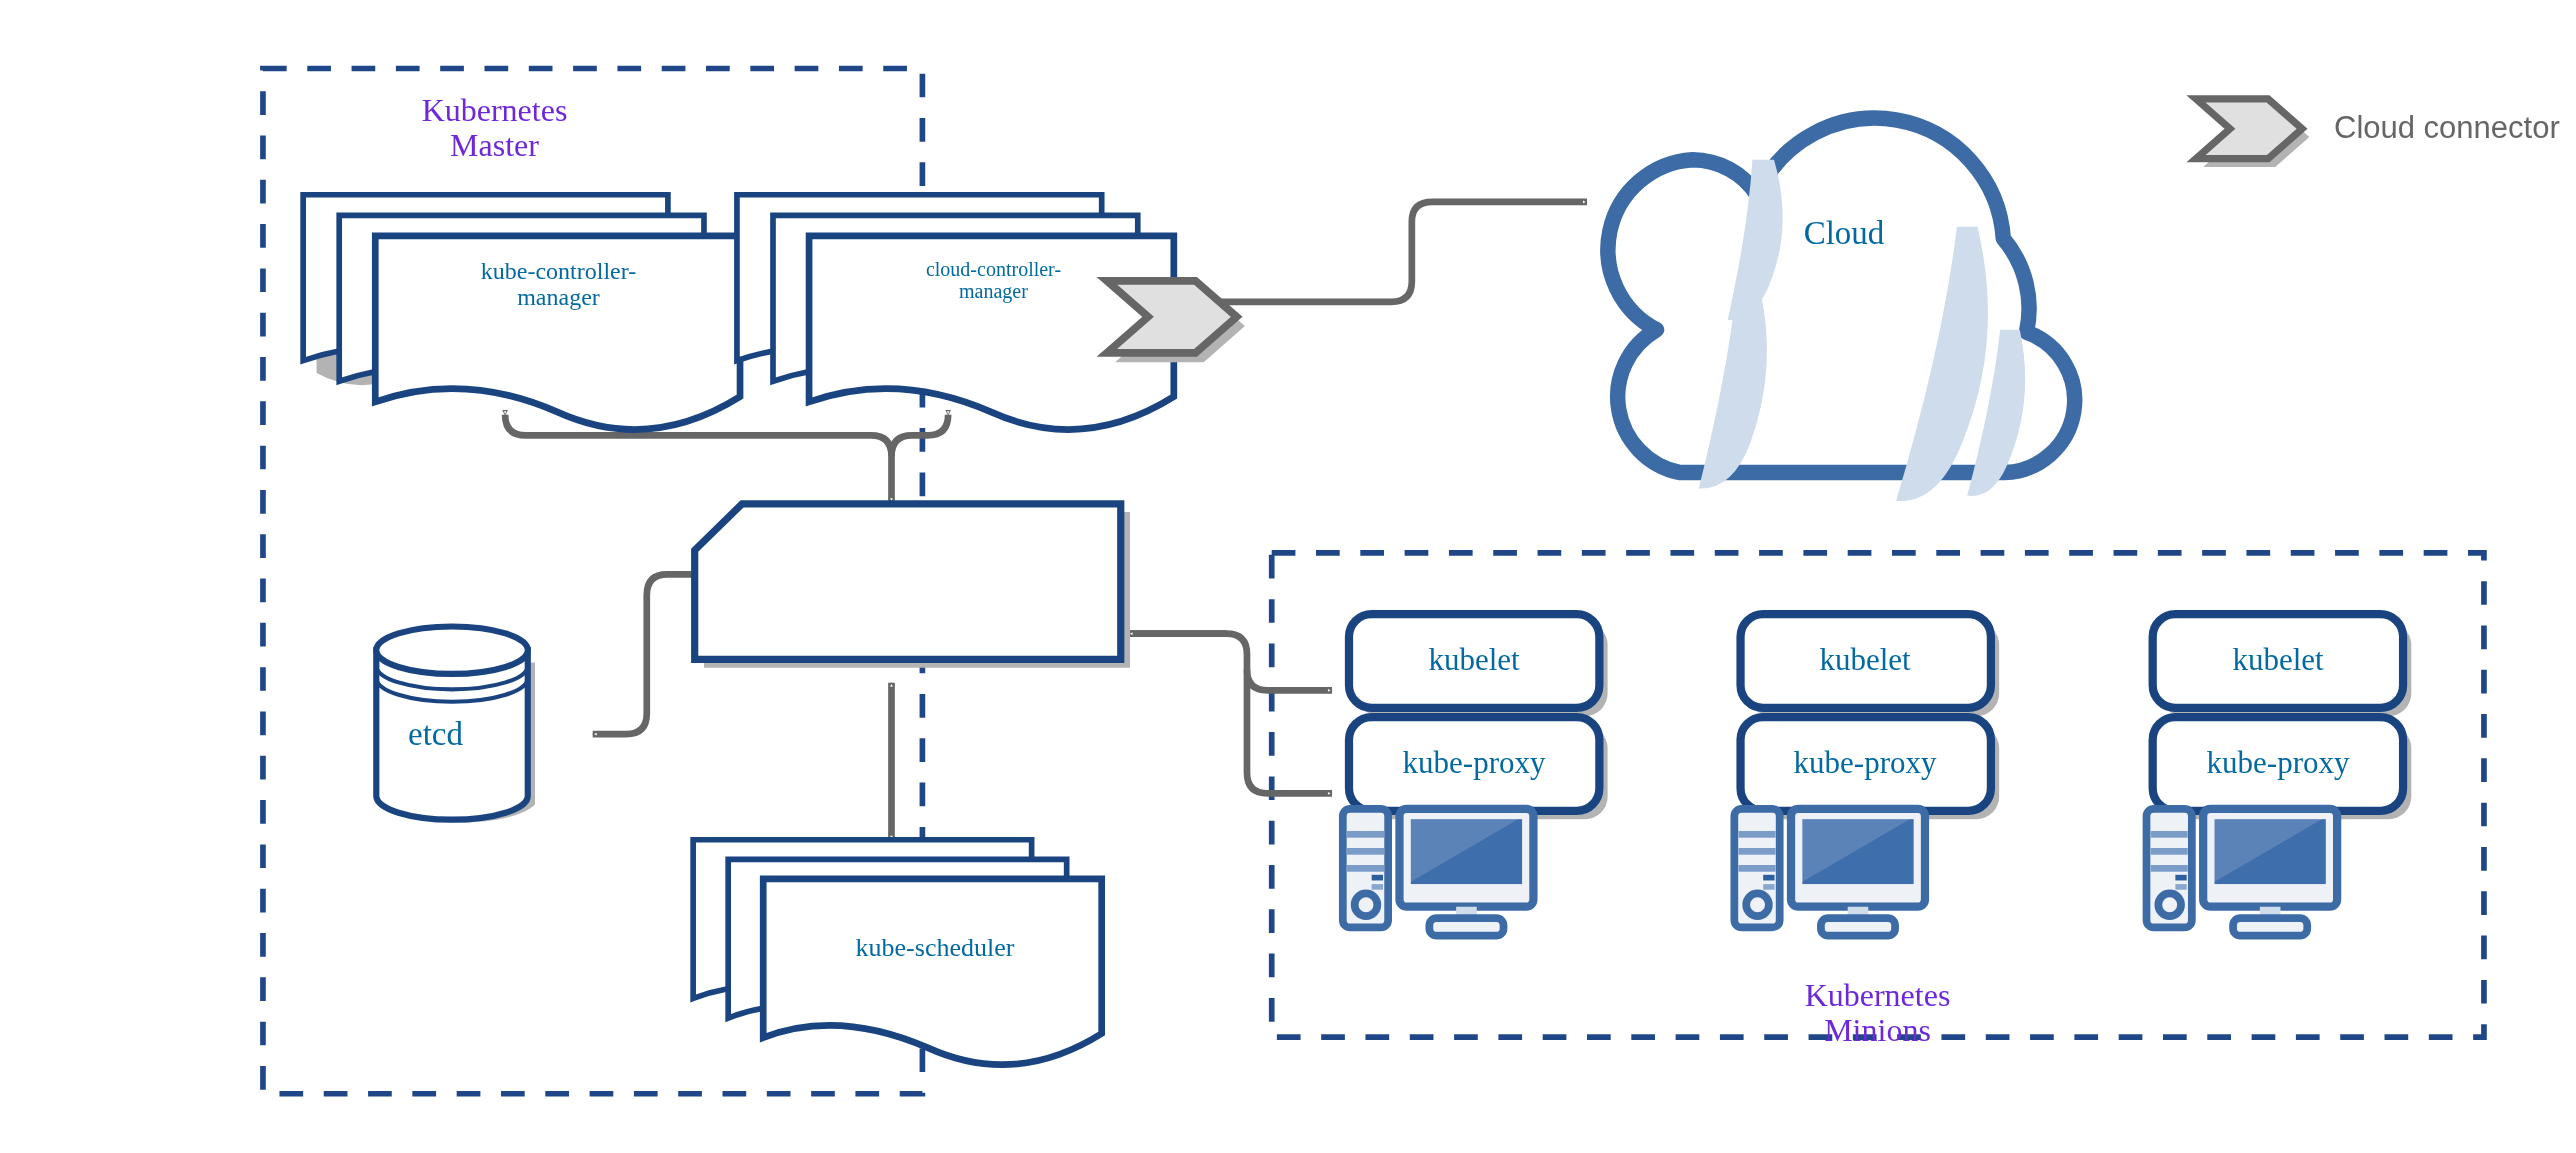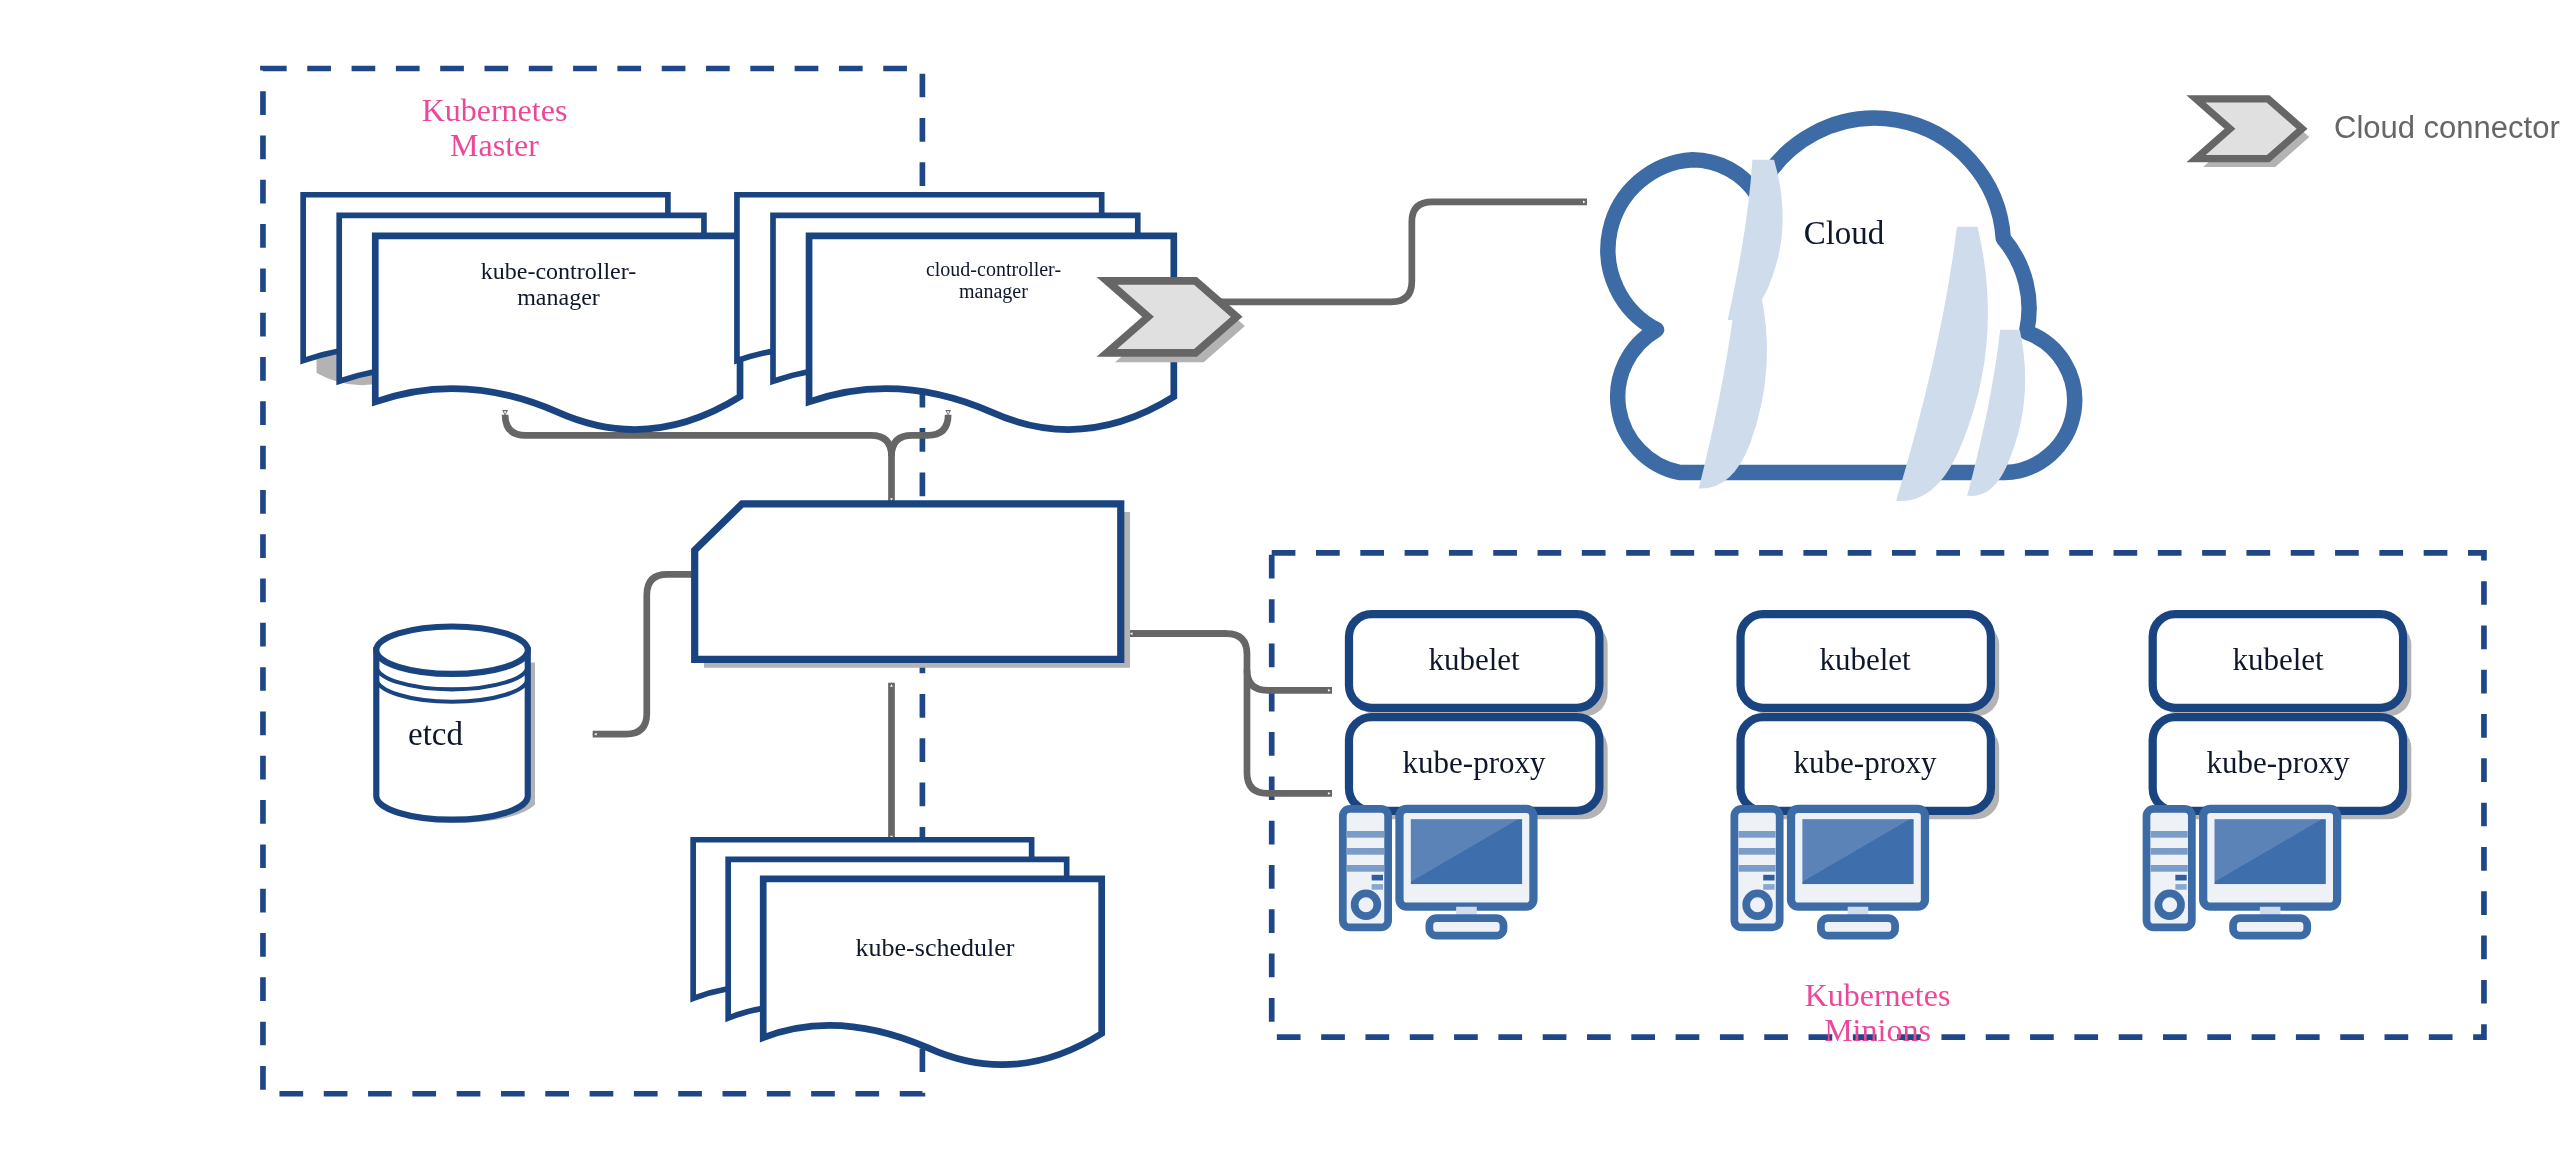--- a/index.html
+++ b/index.html
@@ -10,31 +10,31 @@
     width: 2665px; height: 1153px;
     position: relative;
     overflow: hidden;
     font-family: "Liberation Serif", "DejaVu Serif", serif;
   }
   #stage { position: absolute; inset: 0; }
   svg.canvas { position: absolute; left: 0; top: 0; width: 2665px; height: 1153px; }
 
   .lbl-group {
     position: absolute;
-    color: #ec4899;
+    color: #6d28d9;
     font-family: "Liberation Serif", "DejaVu Serif", serif;
     font-size: 32px;
     line-height: 1.08;
     text-align: center;
     white-space: pre-line;
     pointer-events: none;
   }
   .node-text {
     position: absolute;
-    color: #0f172a;
+    color: #0369a1;
     font-family: "Liberation Serif", "DejaVu Serif", serif;
     text-align: center;
     line-height: 1.1;
     white-space: pre-line;
     pointer-events: none;
   }
   .legend-text {
     position: absolute;
     color: #666666;
     font-family: Liberation Sans, sans-serif;

